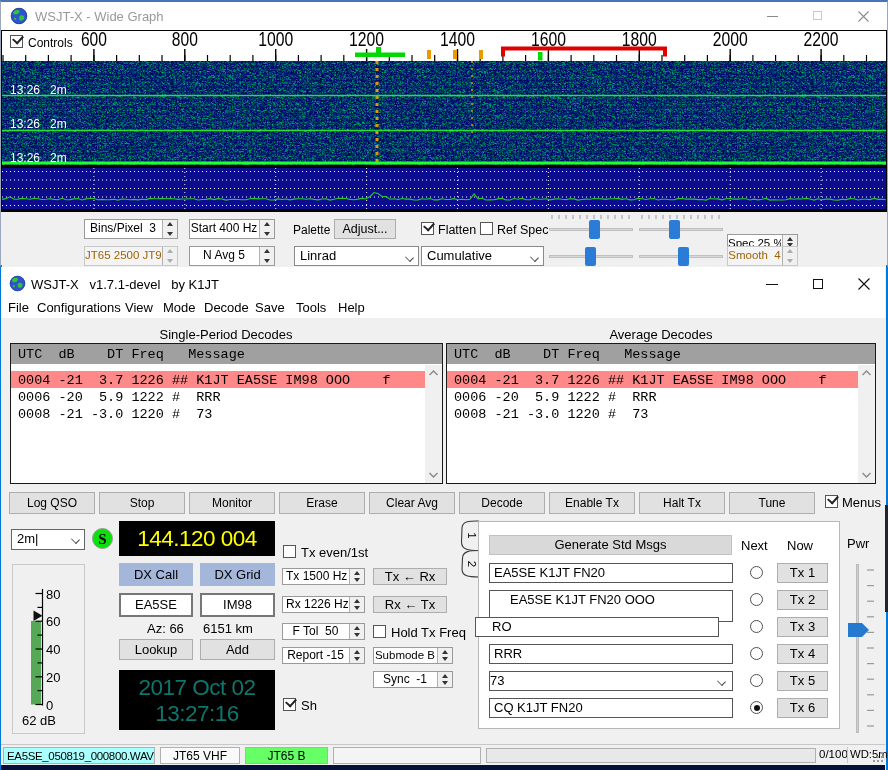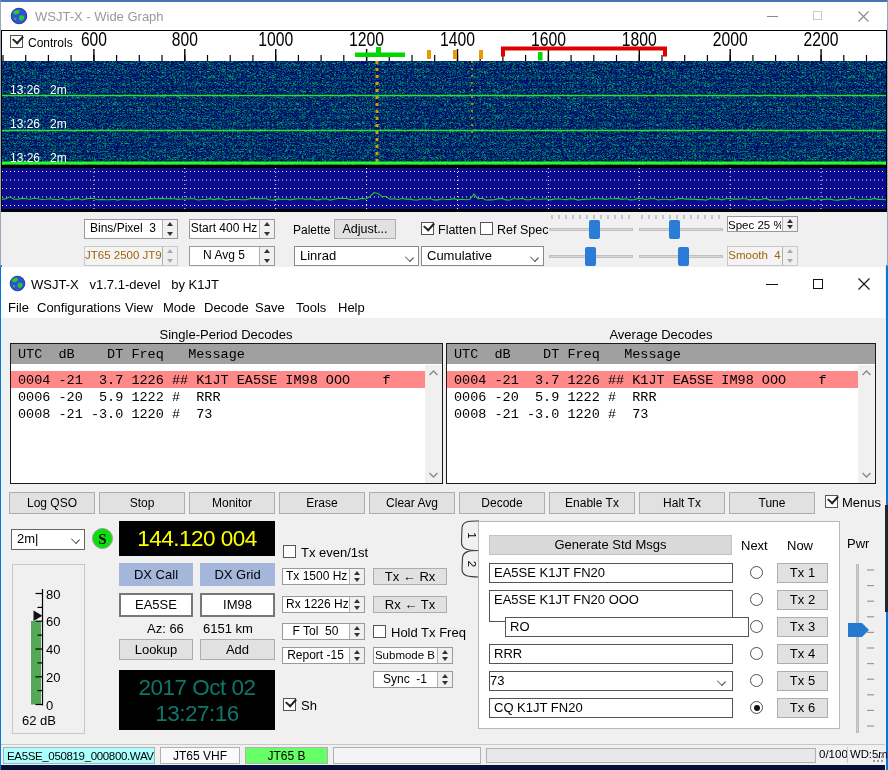--- a/index.html
+++ b/index.html
@@ -171,21 +171,21 @@
         <div class="spin" style="left:187px;top:5px;width:86px;height:20px">
           <span class="tx" style="line-height:17px">Start 400 Hz</span>
           <span class="ar"></span>
         </div>
         <div class="abs" style="left:291px;top:9px;font-size:12px">Palette</div>
         <div class="btn" style="left:332px;top:5px;width:62px;height:20px;line-height:18px;font-size:12.5px">Adjust...</div>
         <div class="cb ck" style="left:419px;top:8px"></div>
         <div class="abs" style="left:436px;top:9px;font-size:12.5px">Flatten</div>
         <div class="cb" style="left:478px;top:8px"></div>
         <div class="abs" style="left:495px;top:9px;font-size:12.5px">Ref Spec</div>
-        <div class="spin" style="left:725px;top:2px;width:71px;height:16px">
+        <div class="spin" style="left:725px;top:20px;width:71px;height:16px">
           <span class="tx" style="line-height:17px"><span style="font-size:11.5px">Spec 25 %</span></span>
           <span class="ar"></span>
         </div>
         <div class="spin dis" style="left:82px;top:32px;width:94px;height:20px">
           <span class="tx" style="line-height:17px"><span style="font-size:11.5px">JT65 2500 JT9</span></span>
           <span class="ar"></span>
         </div>
         <div class="spin" style="left:187px;top:32px;width:86px;height:20px">
           <span class="tx" style="line-height:17px">N Avg 5</span>
           <span class="ar"></span>
@@ -389,24 +389,24 @@
           <text x="11.5" y="15.5" font-size="11.5" font-family="Liberation Sans" text-anchor="middle" transform="rotate(90 11.5 15.5)">1</text>
           <text x="12" y="44" font-size="11.5" font-family="Liberation Sans" text-anchor="middle" transform="rotate(90 12 44)">2</text>
         </svg>
         <div class="abs" style="left:477px;top:203px;width:362px;height:208px;background:#fff;border:1px solid #b8b8b8"></div>
         <div class="btn" style="left:488px;top:217px;width:243px;height:20px;line-height:18px;font-size:13px;background:#d9d9d9;border-color:#c2c2c2">Generate Std Msgs</div>
         <div class="abs" style="left:740px;top:220px;font-size:13px">Next</div>
         <div class="abs" style="left:786px;top:220px;font-size:13px">Now</div>
         <div class="field" style="left:488px;top:245px;width:244px;height:20px;border:1px solid #555;font-size:13px;line-height:18px;padding-left:4px">EA5SE K1JT FN20</div>
         <div class="radio" style="left:749px;top:248px"></div>
         <div class="btn" style="left:776px;top:245px;width:51px;height:20px;line-height:18px;font-size:13px">Tx 1</div>
-        <div class="field" style="left:488px;top:272px;width:244px;height:32px;border:1px solid #555;font-size:13px;line-height:18px;padding-left:4px">EA5SE K1JT FN20 OOO</div>
+        <div class="field" style="left:488px;top:272px;width:244px;height:32px;border:1px solid #555;font-size:13px;line-height:18px;padding-left:20px">EA5SE K1JT FN20 OOO</div>
         <div class="radio" style="left:749px;top:275px"></div>
         <div class="btn" style="left:776px;top:272px;width:51px;height:20px;line-height:18px;font-size:13px">Tx 2</div>
-        <div class="field" style="left:504px;top:299px;width:244px;height:20px;border:1px solid #555;font-size:13px;line-height:18px;padding-left:4px">RO</div>
+        <div class="field" style="left:474px;top:299px;width:244px;height:20px;border:1px solid #555;font-size:13px;line-height:18px;padding-left:16px">RO</div>
         <div class="radio" style="left:749px;top:302px"></div>
         <div class="btn" style="left:776px;top:299px;width:51px;height:20px;line-height:18px;font-size:13px">Tx 3</div>
         <div class="field" style="left:488px;top:326px;width:244px;height:20px;border:1px solid #555;font-size:13px;line-height:18px;padding-left:4px">RRR</div>
         <div class="radio" style="left:749px;top:329px"></div>
         <div class="btn" style="left:776px;top:326px;width:51px;height:20px;line-height:18px;font-size:13px">Tx 4</div>
         <div class="field" style="left:488px;top:353px;width:244px;height:20px;border:1px solid #555;font-size:13px;line-height:18px;">73<span style="position:absolute;right:7px;top:6px;width:7px;height:7px;border-right:1.6px solid #444;border-bottom:1.6px solid #444;transform:rotate(45deg) scale(1,0.8)"></span></div>
         <div class="radio" style="left:749px;top:356px"></div>
         <div class="btn" style="left:776px;top:353px;width:51px;height:20px;line-height:18px;font-size:13px">Tx 5</div>
         <div class="field" style="left:488px;top:380px;width:244px;height:20px;border:1px solid #555;font-size:13px;line-height:18px;padding-left:4px">CQ K1JT FN20</div>
         <div class="radio sel" style="left:749px;top:383px"></div>

